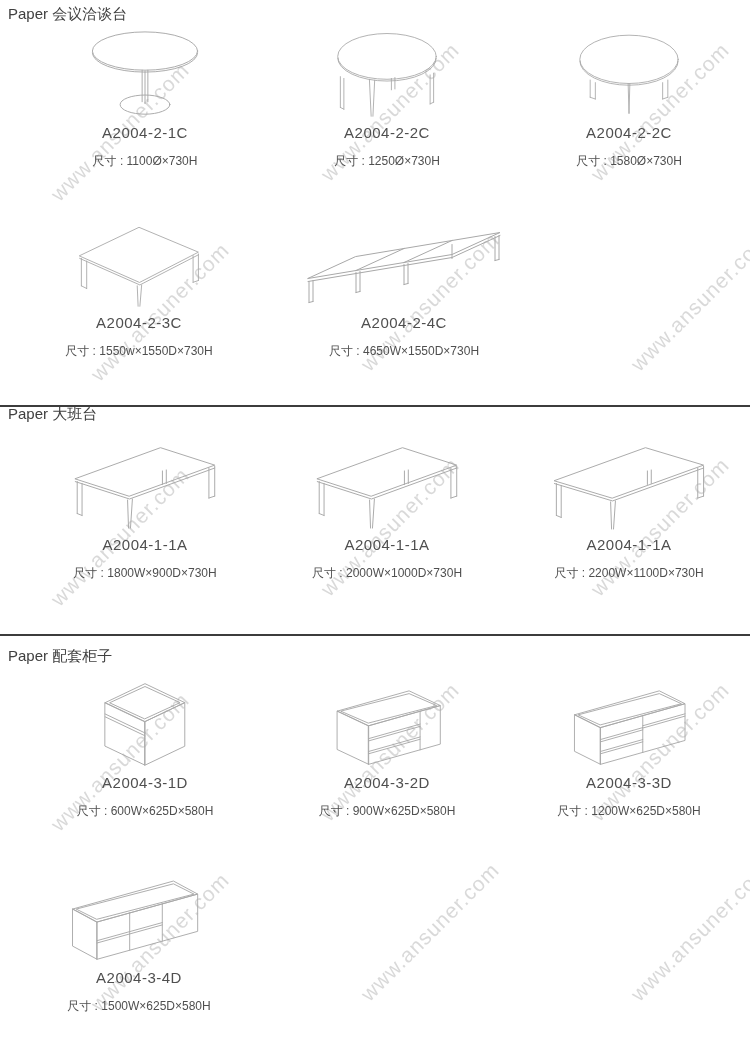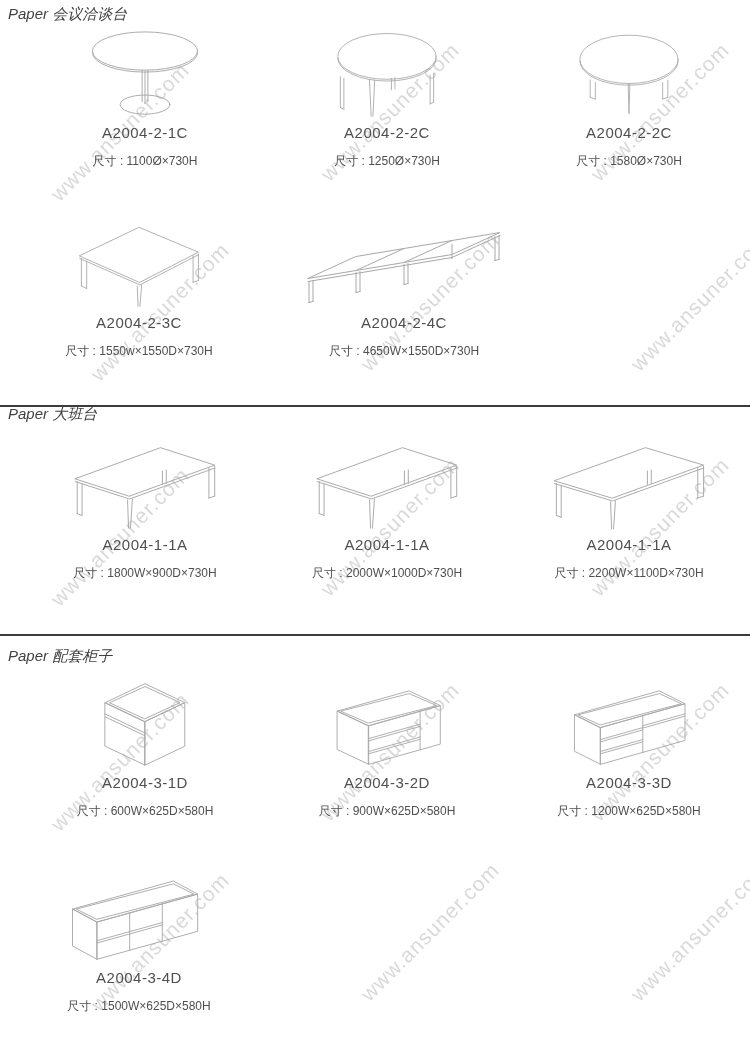--- a/index.html
+++ b/index.html
@@ -1,21 +1,21 @@
 <!DOCTYPE html>
 <html><head>
 <meta charset="utf-8">
 <style>
   html,body{margin:0;padding:0;background:#fff;}
   .page{position:relative;width:750px;height:1058px;background:#fff;overflow:hidden;
         font-family:"Liberation Sans","DejaVu Sans",sans-serif;color:#4f4f4f;}
   .wm{position:absolute;width:200px;text-align:center;font-size:21px;letter-spacing:1px;
       color:rgba(185,185,185,.55);transform:rotate(-45deg);white-space:nowrap;pointer-events:none;}
   section{position:absolute;left:0;width:750px;}
-  .sec-title{position:absolute;left:8px;margin:0;font-size:15px;font-weight:normal;color:#404040;font-style:italic;}
+  .sec-title{position:absolute;left:8px;margin:0;font-size:15px;font-weight:normal;color:#404040;}
   .divider{position:absolute;left:0;width:750px;height:2px;background:#3c3c3c;}
   .row{position:absolute;left:0;right:0;display:flex;padding-left:24px;}
   .cell{display:flex;flex-direction:column;align-items:center;}
   .w250{width:250px;} .w230{width:230px;} .w300{width:300px;}
   .draw{display:block;}
   .draw *{fill:none;stroke:#a8a8a8;stroke-width:1;stroke-linejoin:round;stroke-linecap:round;}
   .model{margin-top:6px;font-size:15px;color:#4f4f4f;letter-spacing:.5px;}
   .dims{margin-top:12px;font-size:12px;color:#4f4f4f;}
 </style>
 </head>

